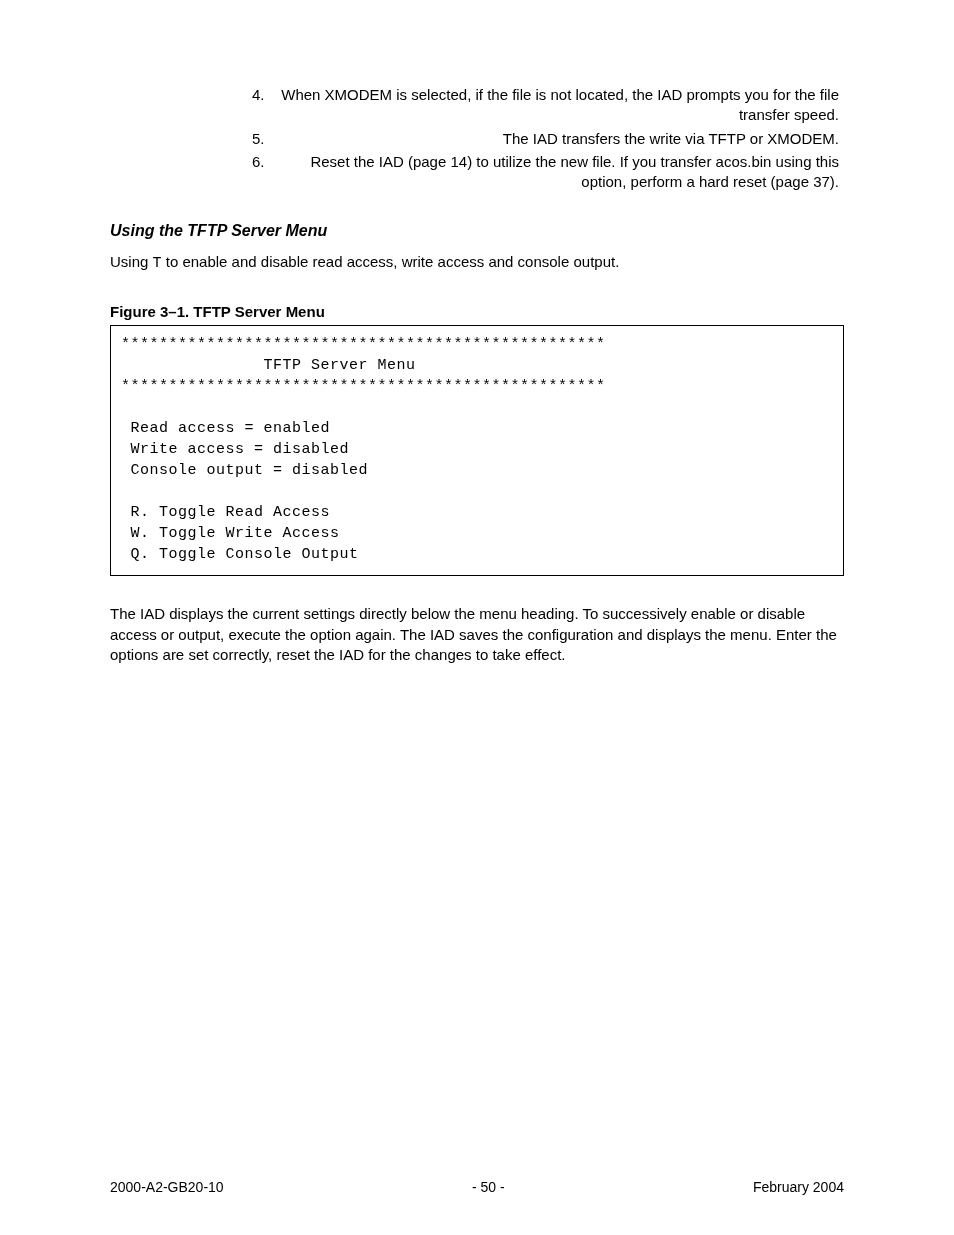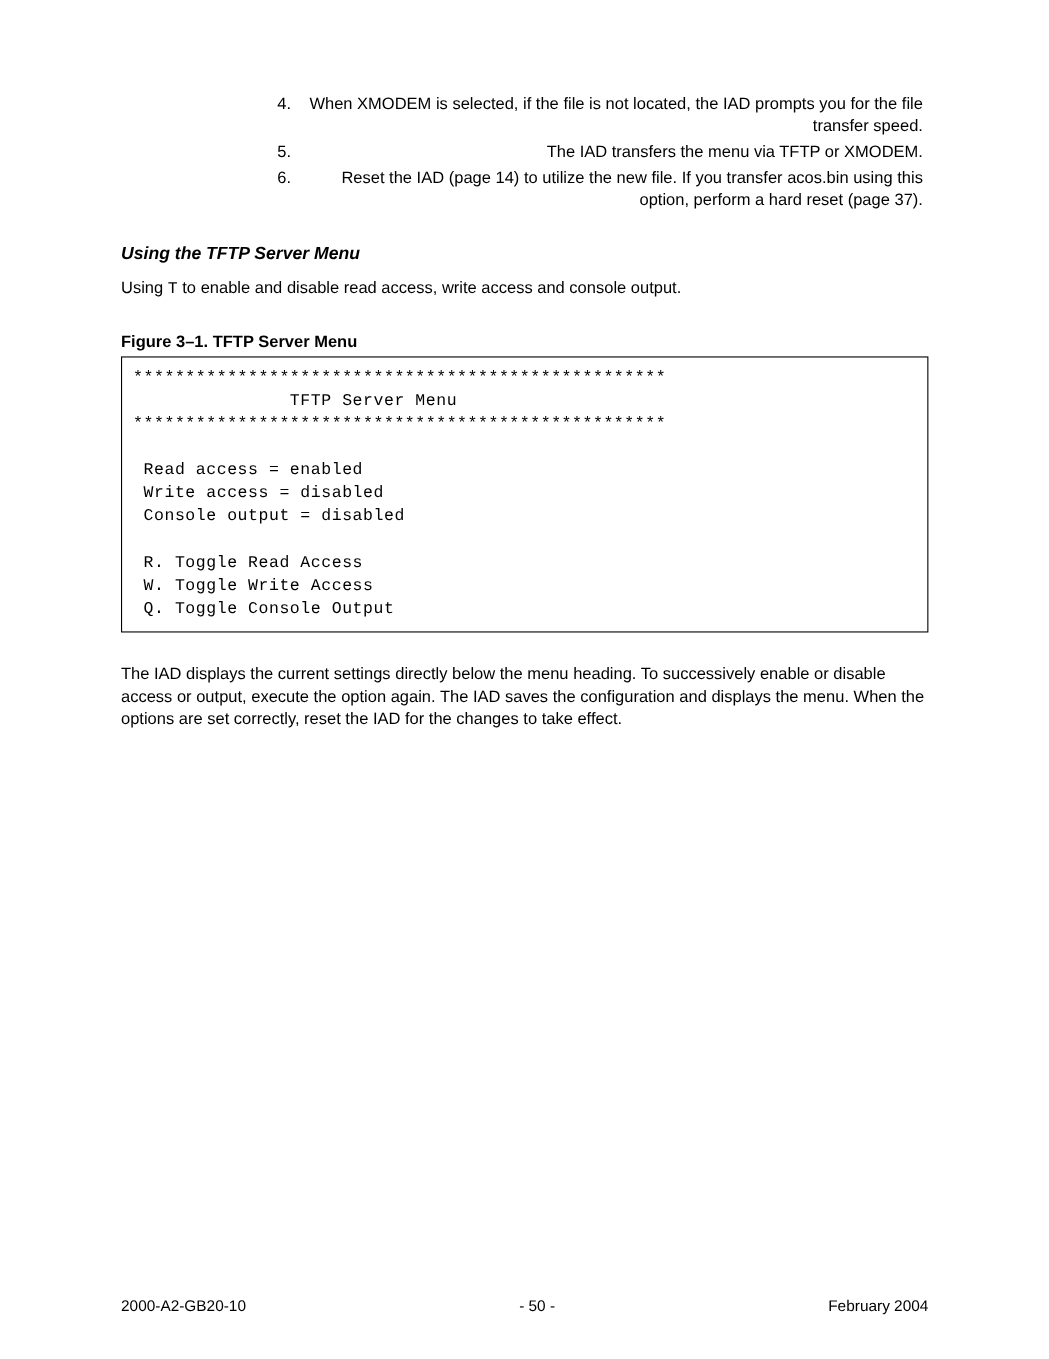--- a/index.html
+++ b/index.html
@@ -95,21 +95,21 @@
 <div class="page-wrap">
   <div class="content">
 
     <ol class="numbered-list">
       <li>
         <span class="num">4.</span>
         <span class="item-text">When XMODEM is selected, if the file is not located, the IAD prompts you for the file transfer speed.</span>
       </li>
       <li>
         <span class="num">5.</span>
-        <span class="item-text">The IAD transfers the menu via TFTP or XMODEM.</span>
+        <span class="item-text">The IAD transfers the write via TFTP or XMODEM.</span>
       </li>
       <li>
         <span class="num">6.</span>
         <span class="item-text">Reset the IAD (page 14) to utilize the new file. If you transfer acos.bin using this option, perform a hard reset (page 37).</span>
       </li>
     </ol>
   </div>
 
   <h2 class="section-heading" style="margin-left:0;">Using the TFTP Server Menu</h2>
 
@@ -124,20 +124,20 @@
 ***************************************************
 
  Read access = enabled
  Write access = disabled
  Console output = disabled
 
  R. Toggle Read Access
  W. Toggle Write Access
  Q. Toggle Console Output</div>
 
-  <p class="body-text post-figure">The IAD displays the current settings directly below the menu heading. To successively enable or disable access or output, execute the option again. The IAD saves the configuration and displays the menu. When the options are set correctly, reset the IAD for the changes to take effect.</p>
+  <p class="body-text post-figure">The IAD displays the current settings directly below the menu heading. To successively enable or disable access or output, execute the option again. The IAD saves the configuration and displays the menu. Enter the options are set correctly, reset the IAD for the changes to take effect.</p>
 </div>
 
 <div class="footer">
   <span>2000-A2-GB20-10</span>
   <span>- 50 -</span>
   <span>February 2004</span>
 </div>
 
 </body></html>

